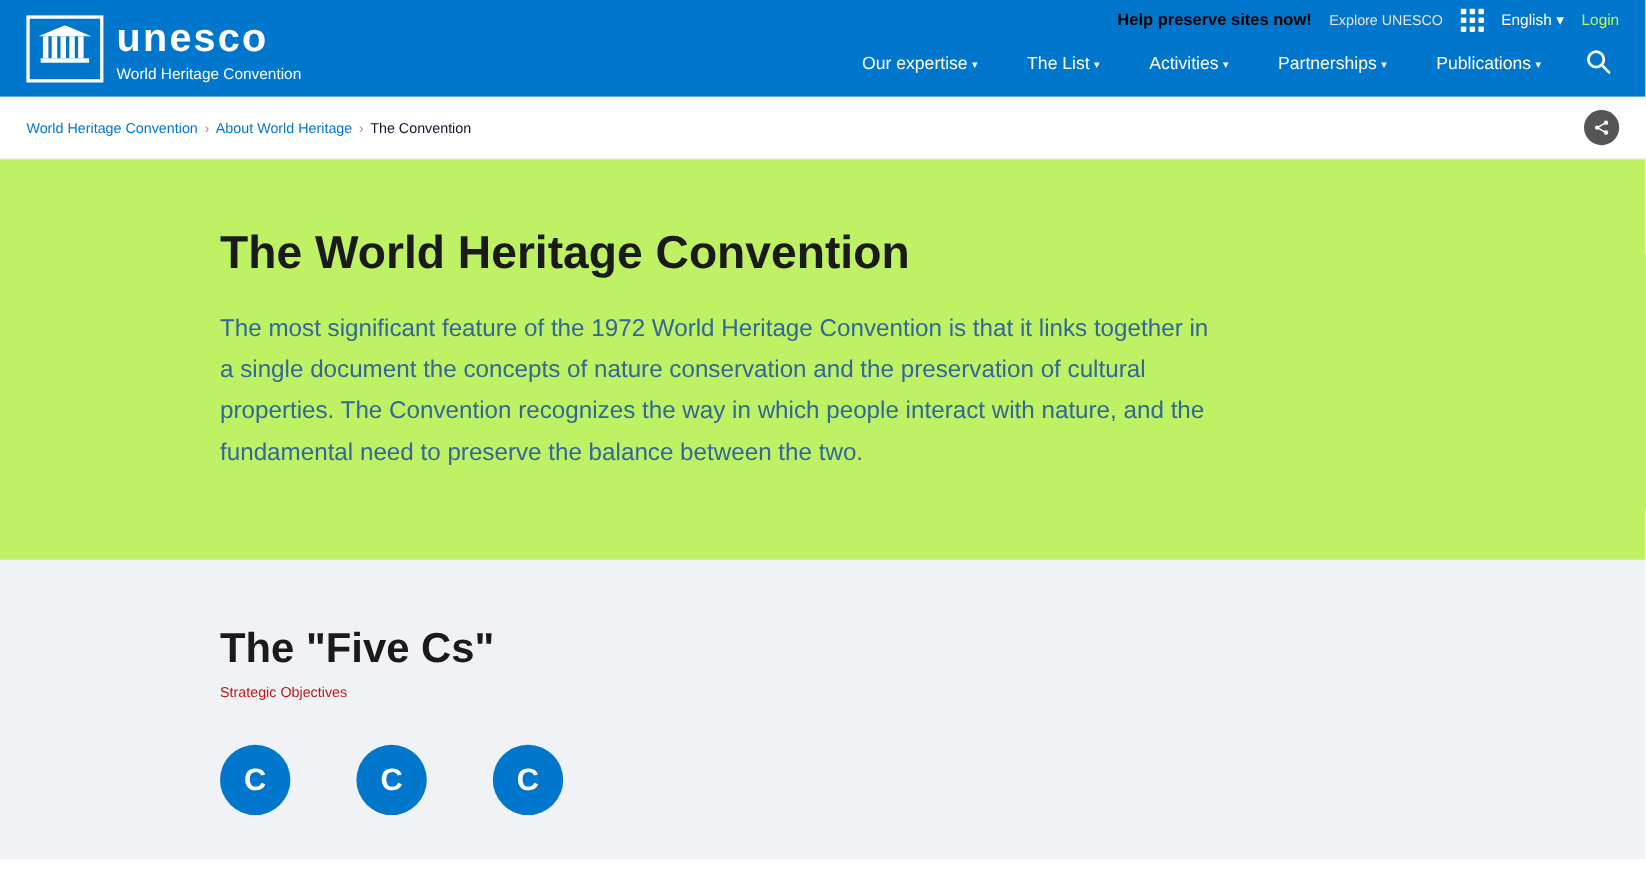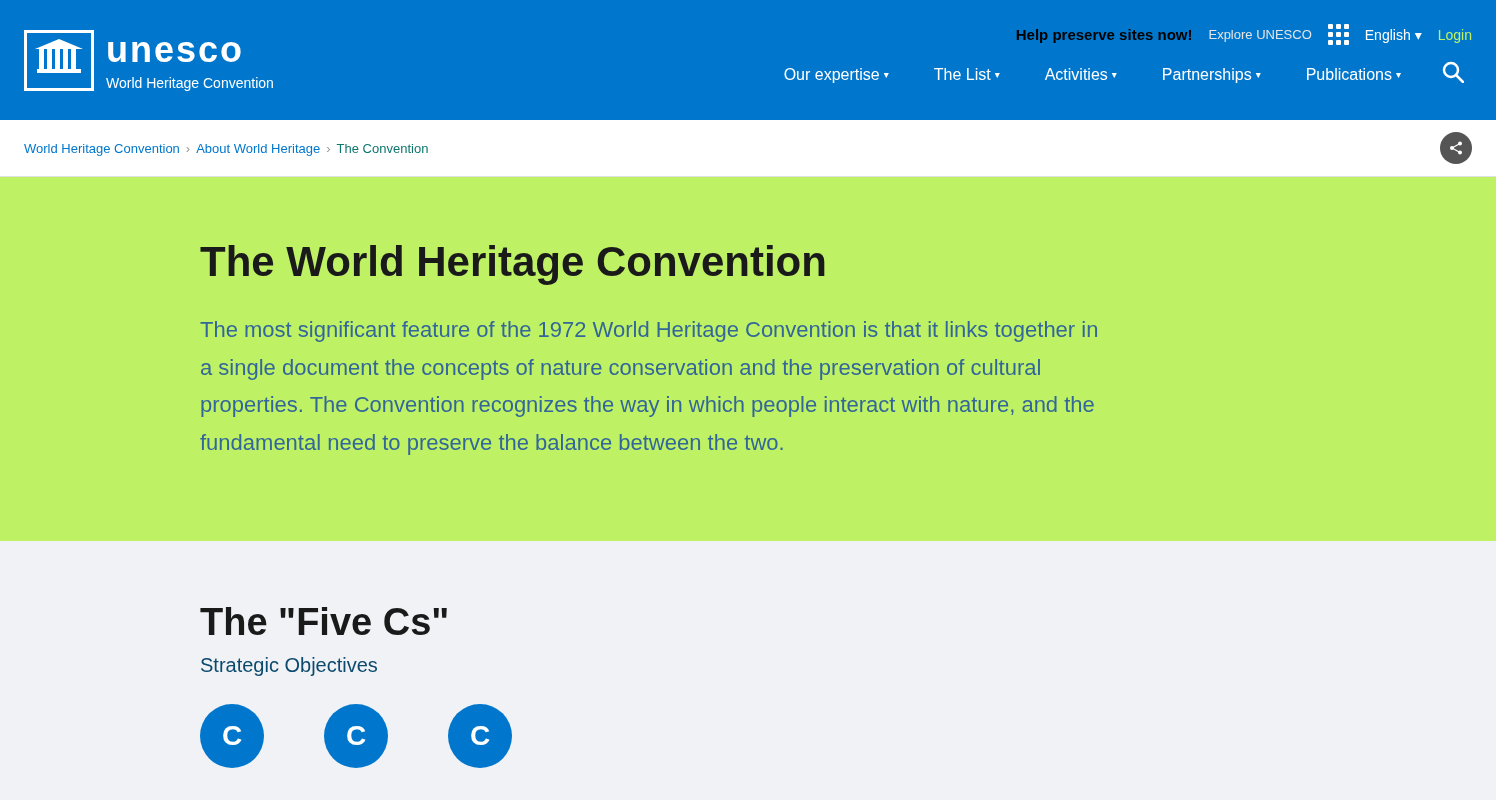--- a/index.html
+++ b/index.html
@@ -5,21 +5,21 @@
     * { margin: 0; padding: 0; box-sizing: border-box; }
     body { font-family: Arial, sans-serif; background: #fff; }
 
     
     .top-bar {
       background: #0077cc;
       display: flex;
       align-items: center;
       justify-content: space-between;
       padding: 0 24px;
-      height: 120px;
+      height: 88px;
     }
     .logo-area {
       display: flex;
       align-items: center;
       gap: 12px;
     }
     .logo-box {
       border: 3px solid #fff;
       padding: 6px 8px;
       display: flex;
@@ -137,21 +137,21 @@
     }
     .breadcrumb-link {
       color: #0077cc;
       cursor: pointer;
       text-decoration: none;
     }
     .breadcrumb-sep {
       color: #999;
     }
     .breadcrumb-current {
-      color: #0f766e;
+      color: #0f172a;
     }
     .share-btn {
       width: 32px;
       height: 32px;
       border-radius: 50%;
       background: #555;
       display: flex;
       align-items: center;
       justify-content: center;
       cursor: pointer;
@@ -184,23 +184,23 @@
       background: #f0f2f5;
       padding: 60px 200px 40px 200px;
     }
     .five-cs-title {
       font-size: 38px;
       font-weight: bold;
       color: #1a1a1a;
       margin-bottom: 10px;
     }
     .five-cs-subtitle {
-      font-size: 20px;
-      color: #0c4a6e;
-      margin-bottom: 27px;
+      font-size: 13px;
+      color: #b91c1c;
+      margin-bottom: 40px;
     }
     .five-cs-cards {
       display: flex;
       gap: 60px;
     }
     .cs-card {
       display: flex;
       flex-direction: column;
       align-items: flex-start;
       gap: 8px;

